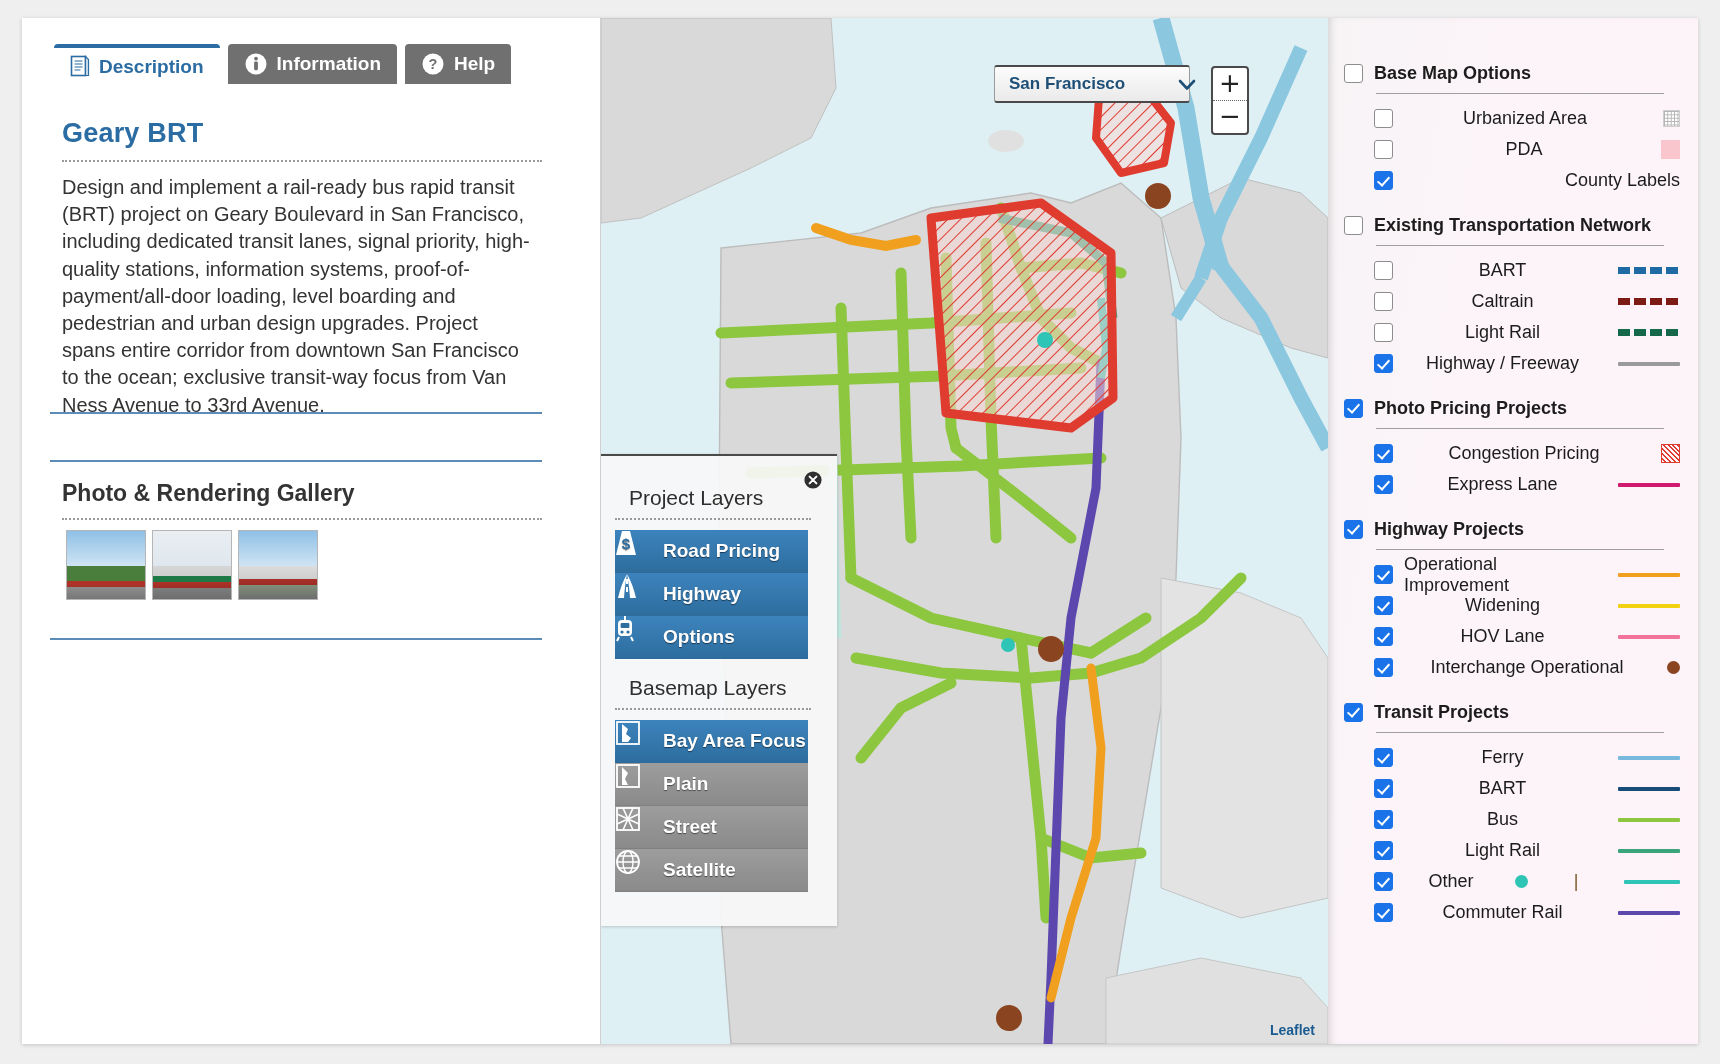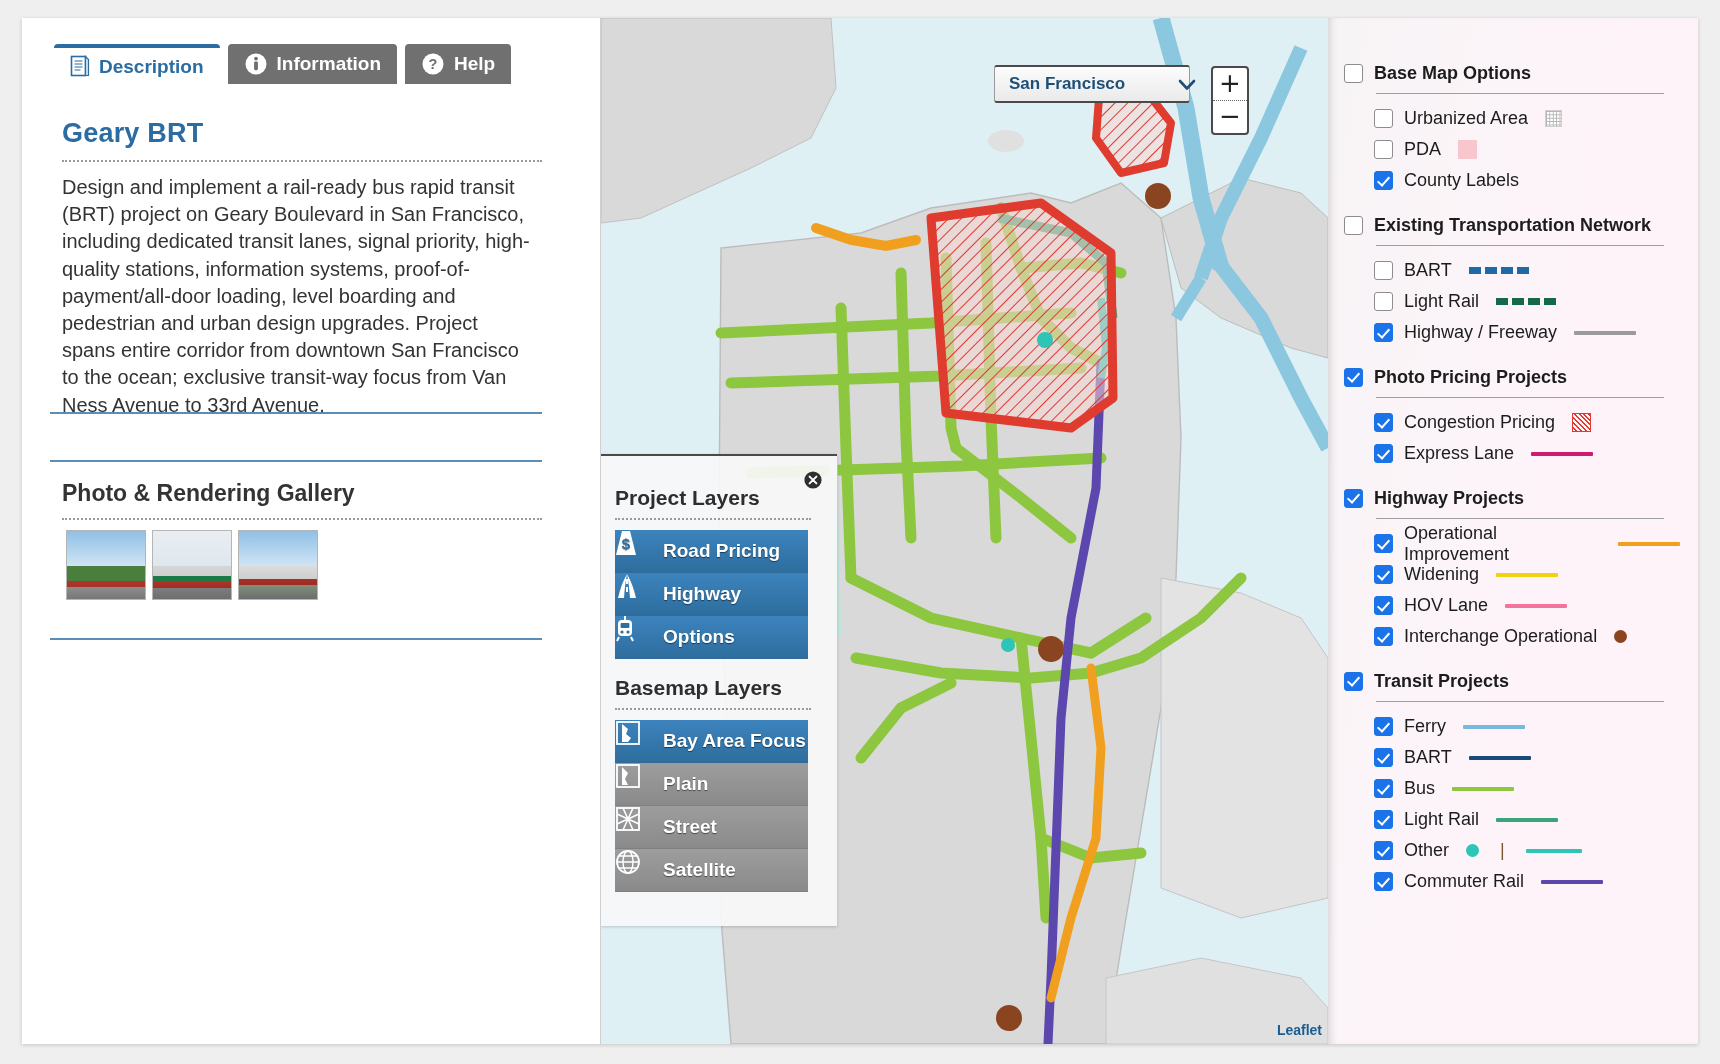--- a/index.html
+++ b/index.html
@@ -80,35 +80,35 @@
     position:absolute;left:610px;top:48px;width:38px;
     background:#fff;border:2px solid #4a4a4a;border-radius:4px;
     box-sizing:border-box;
   }
   .zoom-ctl div{
     height:32px;line-height:30px;text-align:center;font-size:26px;color:#222;
     cursor:pointer;font-family:"DejaVu Sans",sans-serif;
   }
   .zoom-ctl div:first-child{border-bottom:1px dotted #666;}
   .leaflet-attr{
-    position:absolute;right:6px;bottom:6px;
+    position:absolute;right:13px;bottom:6px;
     font-size:14px;color:#1a5b92;font-weight:bold;cursor:pointer;margin-left:16px;
   }
   
   .layers-popup{
     position:absolute;left:0px;top:436px;width:236px;height:470px;
     background:rgba(248,248,248,.93);
     border-top:2px solid #4a4a4a;
     box-shadow:0 1px 3px rgba(0,0,0,.18);
   }
   .layers-close{
     position:absolute;right:14px;top:14px;width:20px;height:20px;cursor:pointer;
   }
   .lp-head{
-    position:absolute;left:14px;font-size:21px;font-weight:bold;color:#2e2e2e;
+    position:absolute;left:28px;font-size:21px;font-weight:normal;color:#2e2e2e;
   }
   .lp-rule{position:absolute;left:14px;width:196px;border-top:2px dotted #9a9a9a;}
   .lbtn{
     position:absolute;left:14px;width:193px;height:43px;
     display:flex;align-items:center;box-sizing:border-box;padding-left:10px;
     color:#fff;font-size:19px;font-weight:bold;
     text-shadow:0 1px 1px rgba(0,0,0,.5);cursor:pointer;
     border-bottom:1px solid rgba(0,0,0,.18);
   }
   .lbtn.blue{background:linear-gradient(#3c83bd,#2e6e9e);}
@@ -122,21 +122,21 @@
     overflow:hidden;
   }
   .lg-group{margin-left:16px;margin-right:18px;}
   .lg-head{
     display:flex;align-items:center;gap:11px;height:30px;
     font-size:18px;font-weight:bold;color:#1c1c1c;
   }
   .lg-headrule{border-top:1.5px solid #9f9f9f;margin:5px 16px 9px 32px;}
   .lg-item{
     display:flex;align-items:center;gap:11px;height:31px;margin-left:30px;
-    font-size:18px;color:#1c1c1c;
+    font-size:18px;color:#1c1c1c;justify-content:space-between;
   }
   .cb{
     width:19px;height:19px;border-radius:3px;box-sizing:border-box;flex:0 0 auto;
     border:1.6px solid #8d8d8d;background:#fff;cursor:pointer;
     display:flex;align-items:center;justify-content:center;
   }
   .cb.on{background:#1a73e8;border-color:#1a73e8;}
   .cb.on::after{
     content:"";width:5px;height:10px;border:solid #fff;border-width:0 2.4px 2.4px 0;
     transform:rotate(42deg);margin-top:-2px;
@@ -417,20 +417,25 @@
             <span>Existing Transportation Network</span>
           </div>
           <div class="lg-headrule"></div>
           <div class="lg-item">
             <span class="cb"></span>
             <span>BART</span>
             <span class="swatch dash" style="background:repeating-linear-gradient(90deg,#1f6aa5 0 12px,transparent 12px 16px)"></span>
           </div>
           <div class="lg-item">
             <span class="cb"></span>
+            <span>Caltrain</span>
+            <span class="swatch dash" style="background:repeating-linear-gradient(90deg,#7c1a14 0 12px,transparent 12px 16px)"></span>
+          </div>
+          <div class="lg-item">
+            <span class="cb"></span>
             <span>Light Rail</span>
             <span class="swatch dash" style="background:repeating-linear-gradient(90deg,#16684a 0 12px,transparent 12px 16px)"></span>
           </div>
           <div class="lg-item">
             <span class="cb on"></span>
             <span>Highway / Freeway</span>
             <span class="swatch line" style="background:#9a9a9a"></span>
           </div>
         </div>
         <div style="height:14px"></div>

